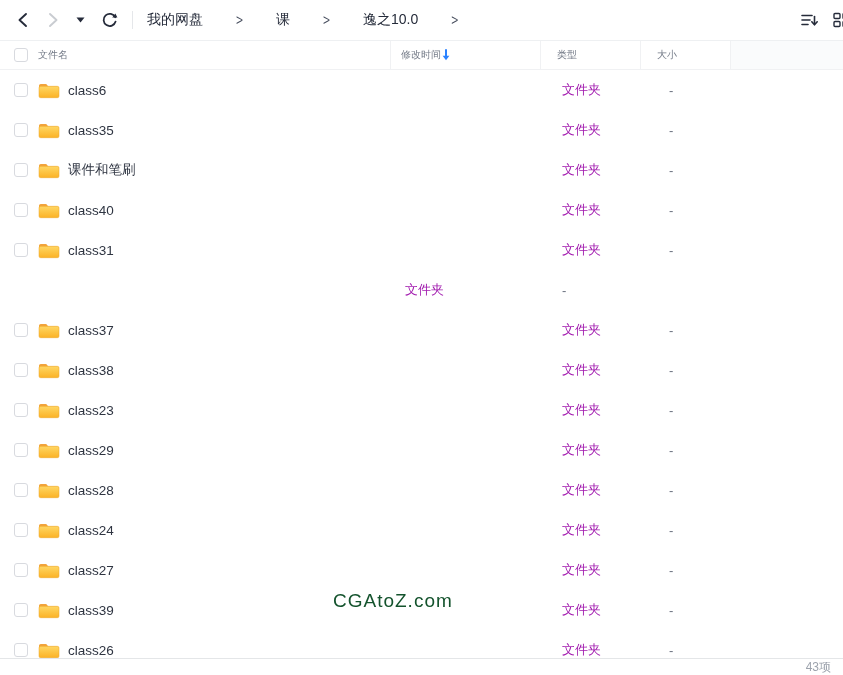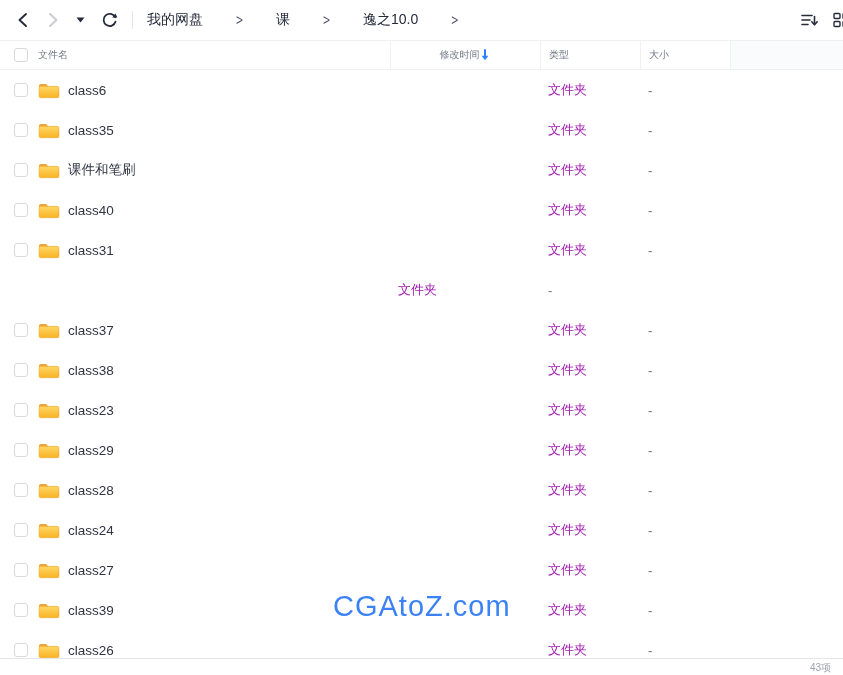--- a/index.html
+++ b/index.html
@@ -51,22 +51,22 @@
     height: 29px;
     display: grid;
     grid-template-columns: 390px 150px 100px 90px 1fr;
     border-bottom: 1px solid #f0f1f3;
     font-size: 10px;
     color: #747b88;
   }
   .th { display: flex; align-items: center; }
   .th-name { padding-left: 14px; }
   .th-modified, .th-type, .th-size, .th-extra { border-left: 1px solid #f0f1f3; }
-  .th-modified { padding: 0 12px 0 10px; justify-content: center; cursor: pointer; }
-  .th-type, .th-size { padding-left: 8px; cursor: pointer; }
+  .th-modified { padding: 0 12px 0 10px; justify-content: flex-start; cursor: pointer; }
+  .th-type, .th-size { padding-left: 16px; cursor: pointer; }
   .th-extra { background: #fafbfc; }
   .th-label { cursor: pointer; }
 
   .checkbox {
     width: 14px; height: 14px;
     border: 1px solid #d8dadf;
     border-radius: 3px;
     background: #fff;
     flex: none;
     cursor: pointer;
@@ -78,50 +78,51 @@
     height: 588px;
     overflow: hidden;
     position: relative;
   }
   .file-row {
     height: 40px;
     display: grid;
     grid-template-columns: 390px 150px 100px 90px 1fr;
     align-items: center;
     cursor: pointer;
+    gap: 7px;
   }
   .cell { display: flex; align-items: center; font-size: 13px; }
   .cell-name { padding-left: 14px; color: #2f3542; font-size: 13.5px; }
   .cell-name .checkbox { margin-right: 10px; }
   .folder-icon { margin-right: 8px; flex: none; display: inline-flex; }
   .cell-modified { padding-left: 10px; color: #6b7280; }
   .cell-type { padding-left: 8px; color: #a21caf; }
   .cell-size { padding-left: 8px; color: #6b7280; }
 
   
   .watermark {
     position: absolute;
     left: 333px; top: 590px;
-    font-size: 29px;
-    color: #3b82f6;
+    font-size: 19px;
+    color: #14532d;
     letter-spacing: 1px;
     pointer-events: none;
     z-index: 5;
   }
 
   
   .footer {
     position: absolute;
     left: 0; bottom: 0;
     width: 843px; height: 17px;
     background: #fff;
     border-top: 1px solid #e4e6e8;
-    display: flex; align-items: flex-end; justify-content: flex-end;
+    display: flex; align-items: center; justify-content: flex-end;
     padding-right: 12px;
-    font-size: 10px;
+    font-size: 12px;
     color: #9da3ad;
     z-index: 10;
   }
 </style>
 </head>
 <body>
 
 <div class="toolbar">
   <span class="nav-btn">
     <svg width="14" height="16" viewBox="0 0 14 16">

